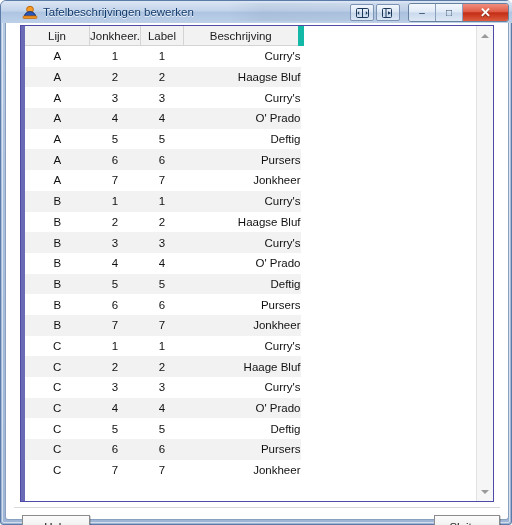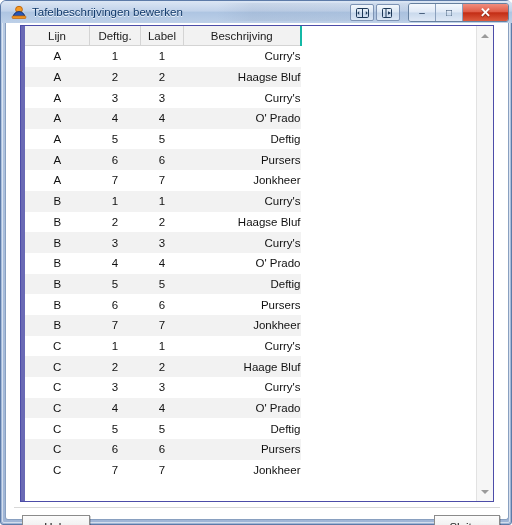--- a/index.html
+++ b/index.html
@@ -38,21 +38,21 @@
   .titlebar {
     position: absolute;
     left: 0; top: 0;
     width: 512px;
     height: 22px;
     box-sizing: border-box;
     background: linear-gradient(to bottom, #dbe6f4 0%, #c2d3ea 45%, #aec5e2 52%, #bdd0e8 100%);
     border-radius: 5px 5px 0 0;
     display: flex;
     align-items: center;
-    padding-left: 10px;
+    padding-left: 21px;
     overflow: hidden;
   }
   .app-icon {
     width: 16px; height: 16px;
     margin-right: 5px;
     position: relative;
     flex: 0 0 auto;
   }
   .title-text {
     font-size: 11.5px;
@@ -161,21 +161,21 @@
     font-size: 11.5px;
     color: #1b1b1b;
     background: #f2f2f2;
     height: 19px;
     padding: 0;
     border-right: 1px solid #d4d4d4;
     border-bottom: 1px solid #d4d4d4;
     text-align: center;
     vertical-align: middle;
   }
-  table.grid th:last-child { border-right: 2px solid #14b8a6; margin-top: 27px; }
+  table.grid th:last-child { border-right: 6px solid #14b8a6; margin-top: 27px; }
   table.grid td {
     font-size: 11.5px;
     color: #111111;
     height: 20.7px;
     padding: 0;
     vertical-align: middle;
     border: none;
   }
   tr.alt td { background: #f2f2f2; }
   tr.norm td { background: #ffffff; }
@@ -291,21 +291,21 @@
   <div class="client">
 
     <div class="grid-outer">
       <div class="grid-indicator"></div>
 
       <div class="grid-body">
         <table class="grid">
           <thead>
             <tr>
               <th class="c-lijn">Lijn</th>
-              <th class="c-tafel">Deftig.</th>
+              <th class="c-tafel">Jonkheer.</th>
               <th class="c-label">Label</th>
               <th class="c-besch">Beschrijving</th>
             </tr>
           </thead>
           <tbody id="grid-rows">
               <tr class="norm">
                 <td class="c-lijn">A</td>
                 <td class="c-tafel">1</td>
                 <td class="c-label">1</td>
                 <td class="c-besch">Curry's</td>

